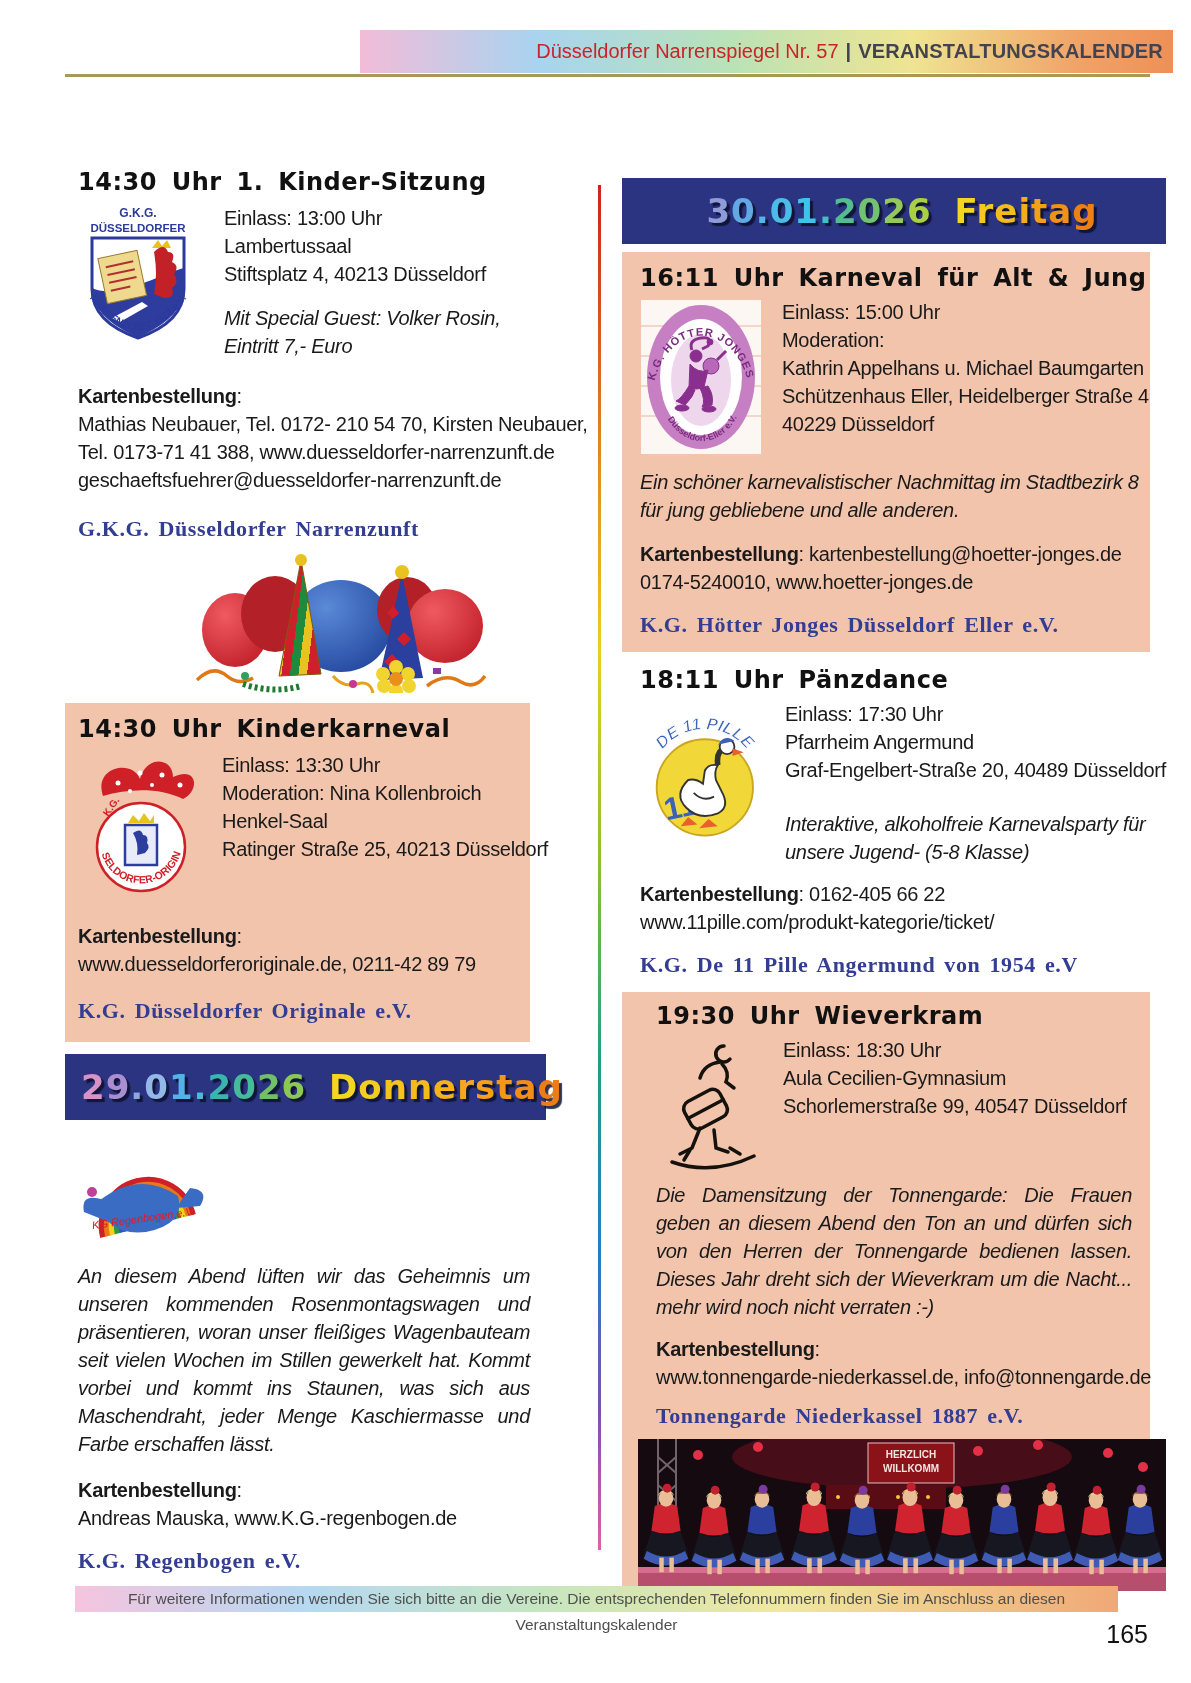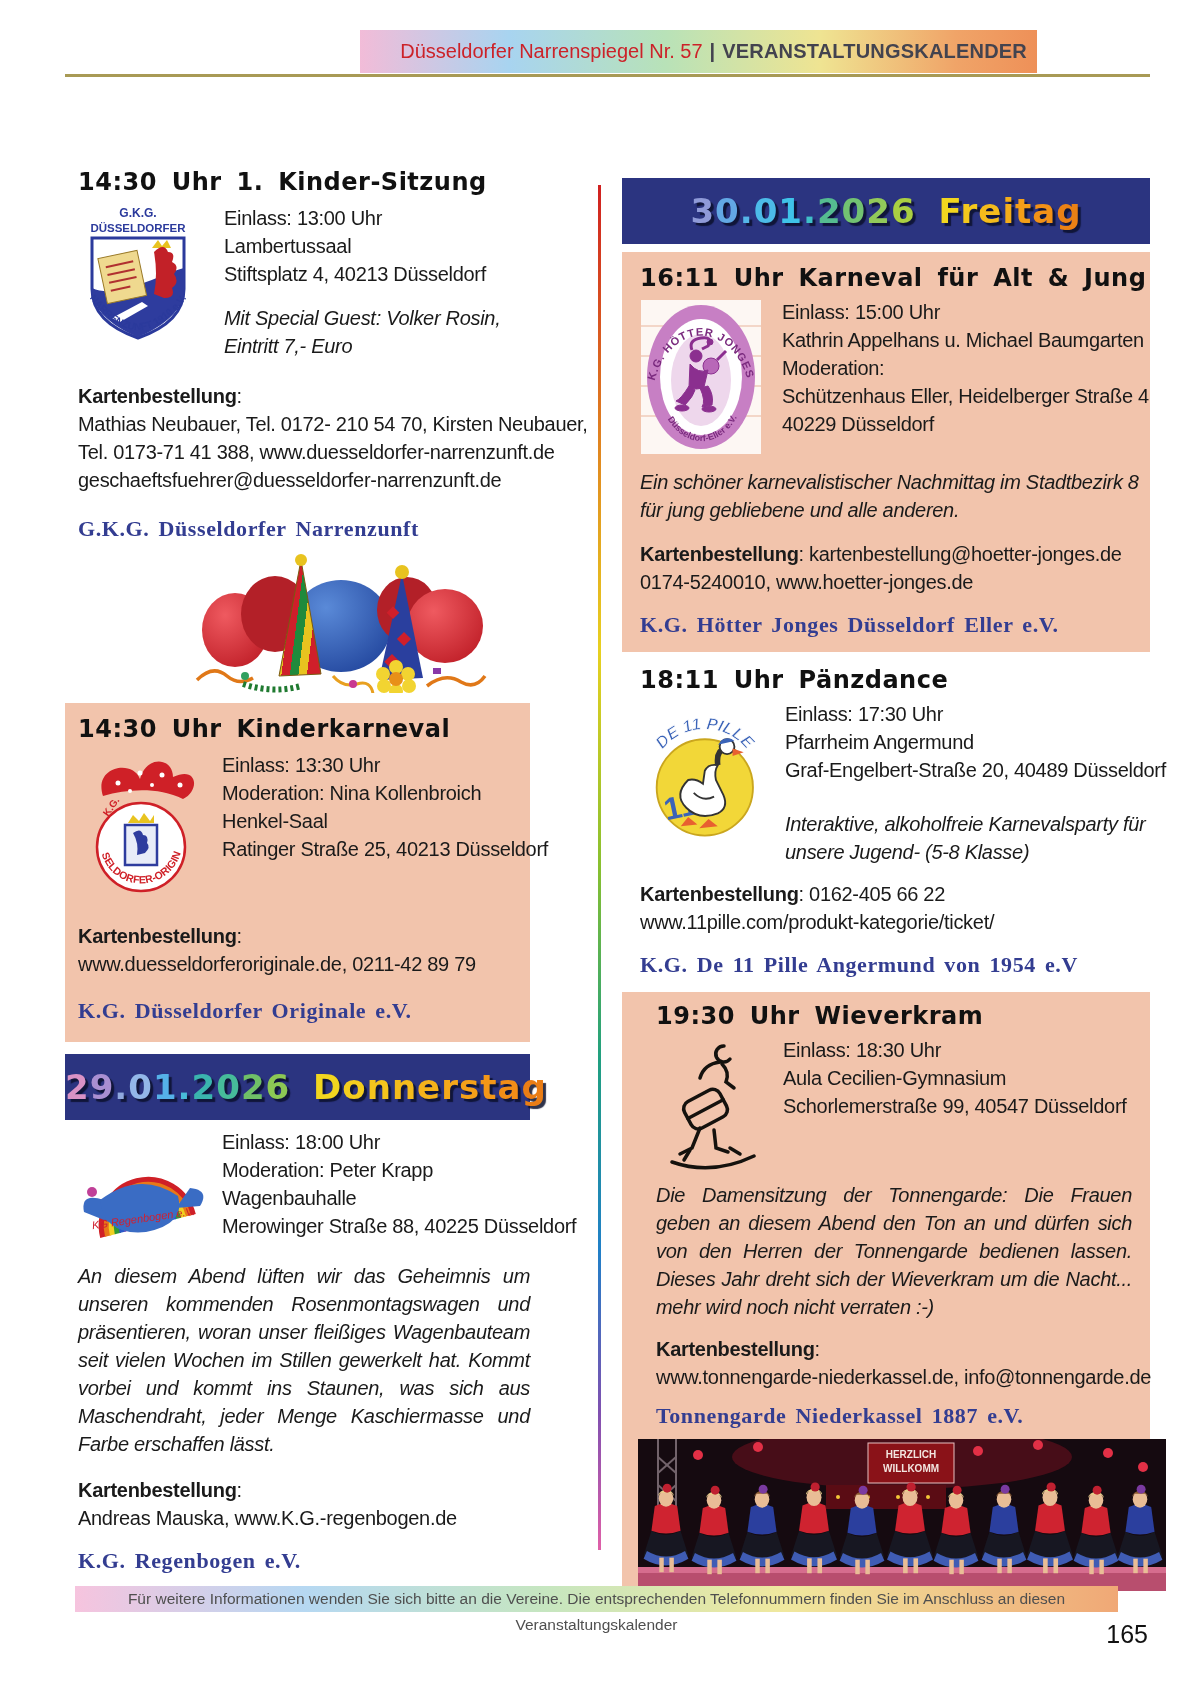--- a/index.html
+++ b/index.html
@@ -1,40 +1,40 @@
 <!DOCTYPE html>
 <html><head>
 <meta charset="utf-8">
 <style>
   html,body{margin:0;padding:0;background:#fff;}
   .page{position:relative;width:1191px;height:1683px;background:#fff;overflow:hidden;
         font-family:"Liberation Sans",sans-serif;color:#1a1a1a;}
   
-  .hdr-bar{position:absolute;left:360px;top:30px;width:677px;height:43px;box-sizing:border-box;
+  .hdr-bar{position:absolute;left:360px;top:30px;width:813px;height:43px;box-sizing:border-box;
     background:linear-gradient(90deg,#f2bcd8 0%,#a8d4f0 22%,#b8e2b8 45%,#efe492 68%,#f0a468 88%,#ee9058 100%);
     display:flex;align-items:center;justify-content:flex-end;padding-right:10px;font-size:20px;}
   .hdr-red{color:#cc2229;}
   .hdr-sep{color:#43434f;margin:0 7px;font-weight:bold;}
   .hdr-bold{color:#43434f;font-weight:bold;letter-spacing:.2px;}
   .gold-line{position:absolute;left:65px;top:74px;width:1085px;height:3px;background:#a89a55;}
   
   .col-left{position:absolute;left:65px;top:150px;width:520px;}
   .col-right{position:absolute;left:622px;top:178px;width:528px;}
   .divider{position:absolute;left:598px;top:185px;width:3px;height:1365px;
     background:linear-gradient(180deg,#d02020 0%,#e08020 18%,#e8d020 34%,#88c030 50%,#20a080 64%,#2080c8 78%,#8050b0 90%,#e060a8 100%);}
   
   .evt-title{font-family:"DejaVu Sans",sans-serif;font-weight:bold;font-size:24px;letter-spacing:.5px;word-spacing:6px;color:#111;margin:0;white-space:nowrap;}
   .club{font-family:Liberation Serif, serif;font-weight:bold;font-size:22px;letter-spacing:.6px;word-spacing:3px;color:#333d91;margin:0;white-space:nowrap;}
   .body{display:flex;align-items:flex-start;}
   .details,.karten{font-size:20px;line-height:28px;letter-spacing:-.3px;white-space:nowrap;}
   .it{font-style:italic;} .sp16{height:16px;} .sp26{height:26px;}
   .para{font-style:italic;text-align:justify;font-size:20px;line-height:28px;letter-spacing:-.3px;margin:0;}
   .pinkbox{background:#f2c4ac;box-sizing:border-box;}
   .banner{background:#2b3480;font-family:"DejaVu Sans",sans-serif;font-weight:bold;font-size:34px;
-    text-align:center;letter-spacing:1px;word-spacing:10px;white-space:nowrap;}
+    text-align:center;letter-spacing:1px;word-spacing:10px;white-space:nowrap;padding-left:16px;}
   .banner span{text-shadow:3px 3px 1px rgba(12,16,45,.85);}
   .ban-left{width:465px;height:66px;line-height:66px;margin-top:12px;}
   .ban-right{width:528px;height:66px;line-height:66px;margin-top:8px;}
   .pl13{padding-left:13px;}
   .logo{flex:0 0 auto;}
   svg{display:block;}
   
   .foot-bar{position:absolute;left:75px;top:1586px;width:1043px;height:26px;line-height:26px;text-align:center;
     background:linear-gradient(90deg,#f6c4de 0%,#b6d8f2 22%,#c6e6c0 45%,#f0e89e 68%,#f0a876 100%);
     color:#4f4f4f;font-size:15.5px;}
@@ -208,26 +208,20 @@
               <path d="M44,98 A26,26 0 0 1 96,98" stroke="#2858c8" stroke-width="6.5"></path>
               <path d="M49,98 A21,21 0 0 1 91,98" stroke="#8838a8" stroke-width="6.5"></path>
             </g>
             <circle cx="14" cy="64" r="5" fill="#c04098"></circle>
             <path d="M6,84 q-4,-20 20,-12 l10,24 z" fill="#3a6cc4"></path>
             <path d="M122,78 q10,-16 -10,-18 l-14,20 z" fill="#3a6cc4"></path>
             <path d="M22,72 q40,-30 78,-4 q8,28 -32,36 q-42,4 -46,-32 z" fill="#3a6cc4"></path>
             <text x="66" y="94" text-anchor="middle" font-size="11" font-style="italic" fill="#d02030" transform="rotate(-8 66 94)">KG Regenbogen e.V.</text>
           </svg>
         </div>
-        <div class="details" style="margin-left:14px;">
-          <div>Einlass: 18:00 Uhr</div>
-          <div>Moderation: Peter Krapp</div>
-          <div>Wagenbauhalle</div>
-          <div>Merowinger Straße 88, 40225 Düsseldorf</div>
-        </div>
       </div>
       <p class="para pl13" style="margin-top:18px;width:452px;">An diesem Abend lüften wir das Geheimnis um unseren kommenden Rosenmontagswagen und präsentieren, woran unser fleißiges Wagenbauteam seit vielen Wochen im Stillen gewerkelt hat. Kommt vorbei und kommt ins Staunen, was sich aus Maschendraht, jeder Menge Kaschiermasse und Farbe erschaffen lässt.</p>
       <div class="karten pl13" style="margin-top:18px;">
         <div><b>Kartenbestellung</b><span>:</span></div>
         <div>Andreas Mauska, www.K.G.-regenbogen.de</div>
       </div>
       <h3 class="club pl13" style="margin-top:16px;">K.G. Regenbogen e.V.</h3>
     </section>
   </div>
 
@@ -265,22 +259,22 @@
                 <ellipse cx="69" cy="111" rx="7" ry="3"></ellipse>
             </g>
             <path id="hjTop" d="M14,86 A49,66 0 0 1 108,84" fill="none"></path>
             <text font-size="11" font-weight="bold" fill="#7a2a7e" letter-spacing="1"><textPath href="#hjTop" startOffset="50%" text-anchor="middle">K.G. HÖTTER JONGES</textPath></text>
             <path id="hjBot" d="M20,102 A44,60 0 0 0 104,100" fill="none"></path>
             <text font-size="9" font-weight="bold" fill="#7a2a7e"><textPath href="#hjBot" startOffset="50%" text-anchor="middle">Düsseldorf-Eller e.V.</textPath></text>
           </svg>
         </div>
         <div class="details" style="margin-left:20px;">
           <div>Einlass: 15:00 Uhr</div>
+          <div>Moderation:</div>
           <div>Kathrin Appelhans u. Michael Baumgarten</div>
-          <div>Moderation:</div>
           <div>Schützenhaus Eller, Heidelberger Straße 4</div>
           <div>40229 Düsseldorf</div>
         </div>
       </div>
       <div class="details it" style="margin-top:12px;">
         <div>Ein schöner karnevalistischer Nachmittag im Stadtbezirk 8</div>
         <div>für jung gebliebene und alle anderen.</div>
       </div>
       <div class="karten" style="margin-top:16px;">
         <div><b>Kartenbestellung</b><span>: </span><span>kartenbestellung@hoetter-jonges.de</span></div>

